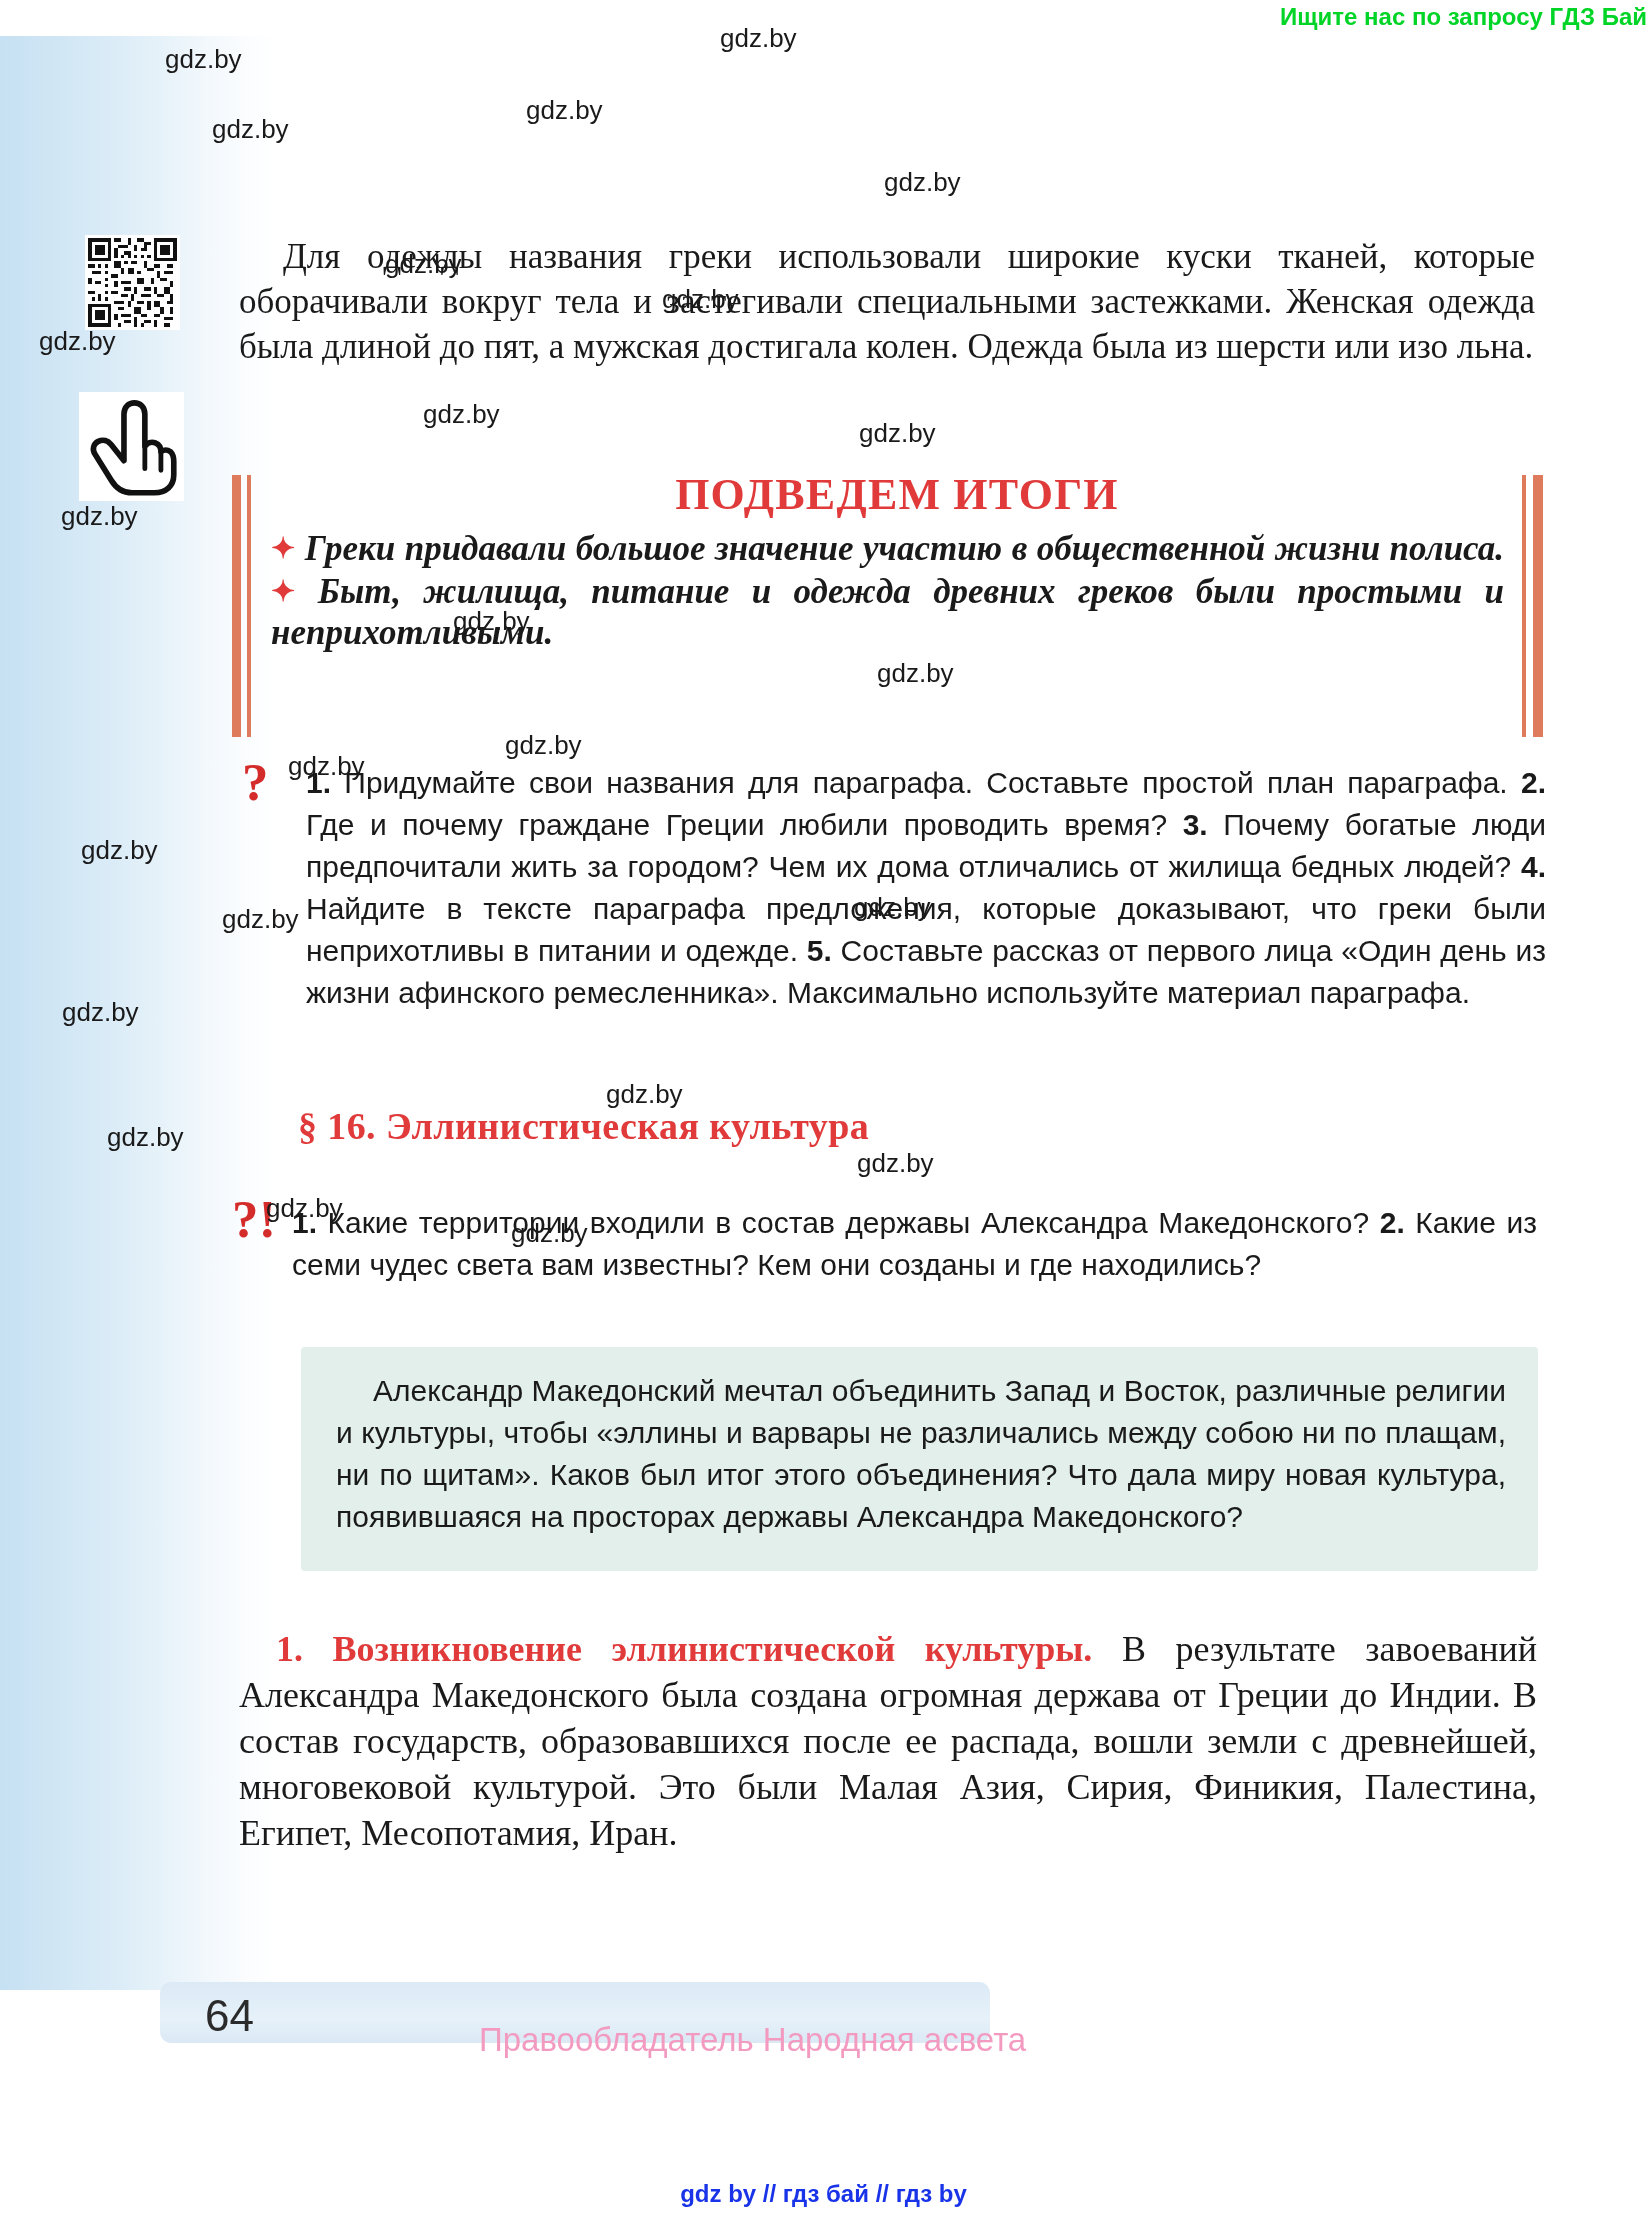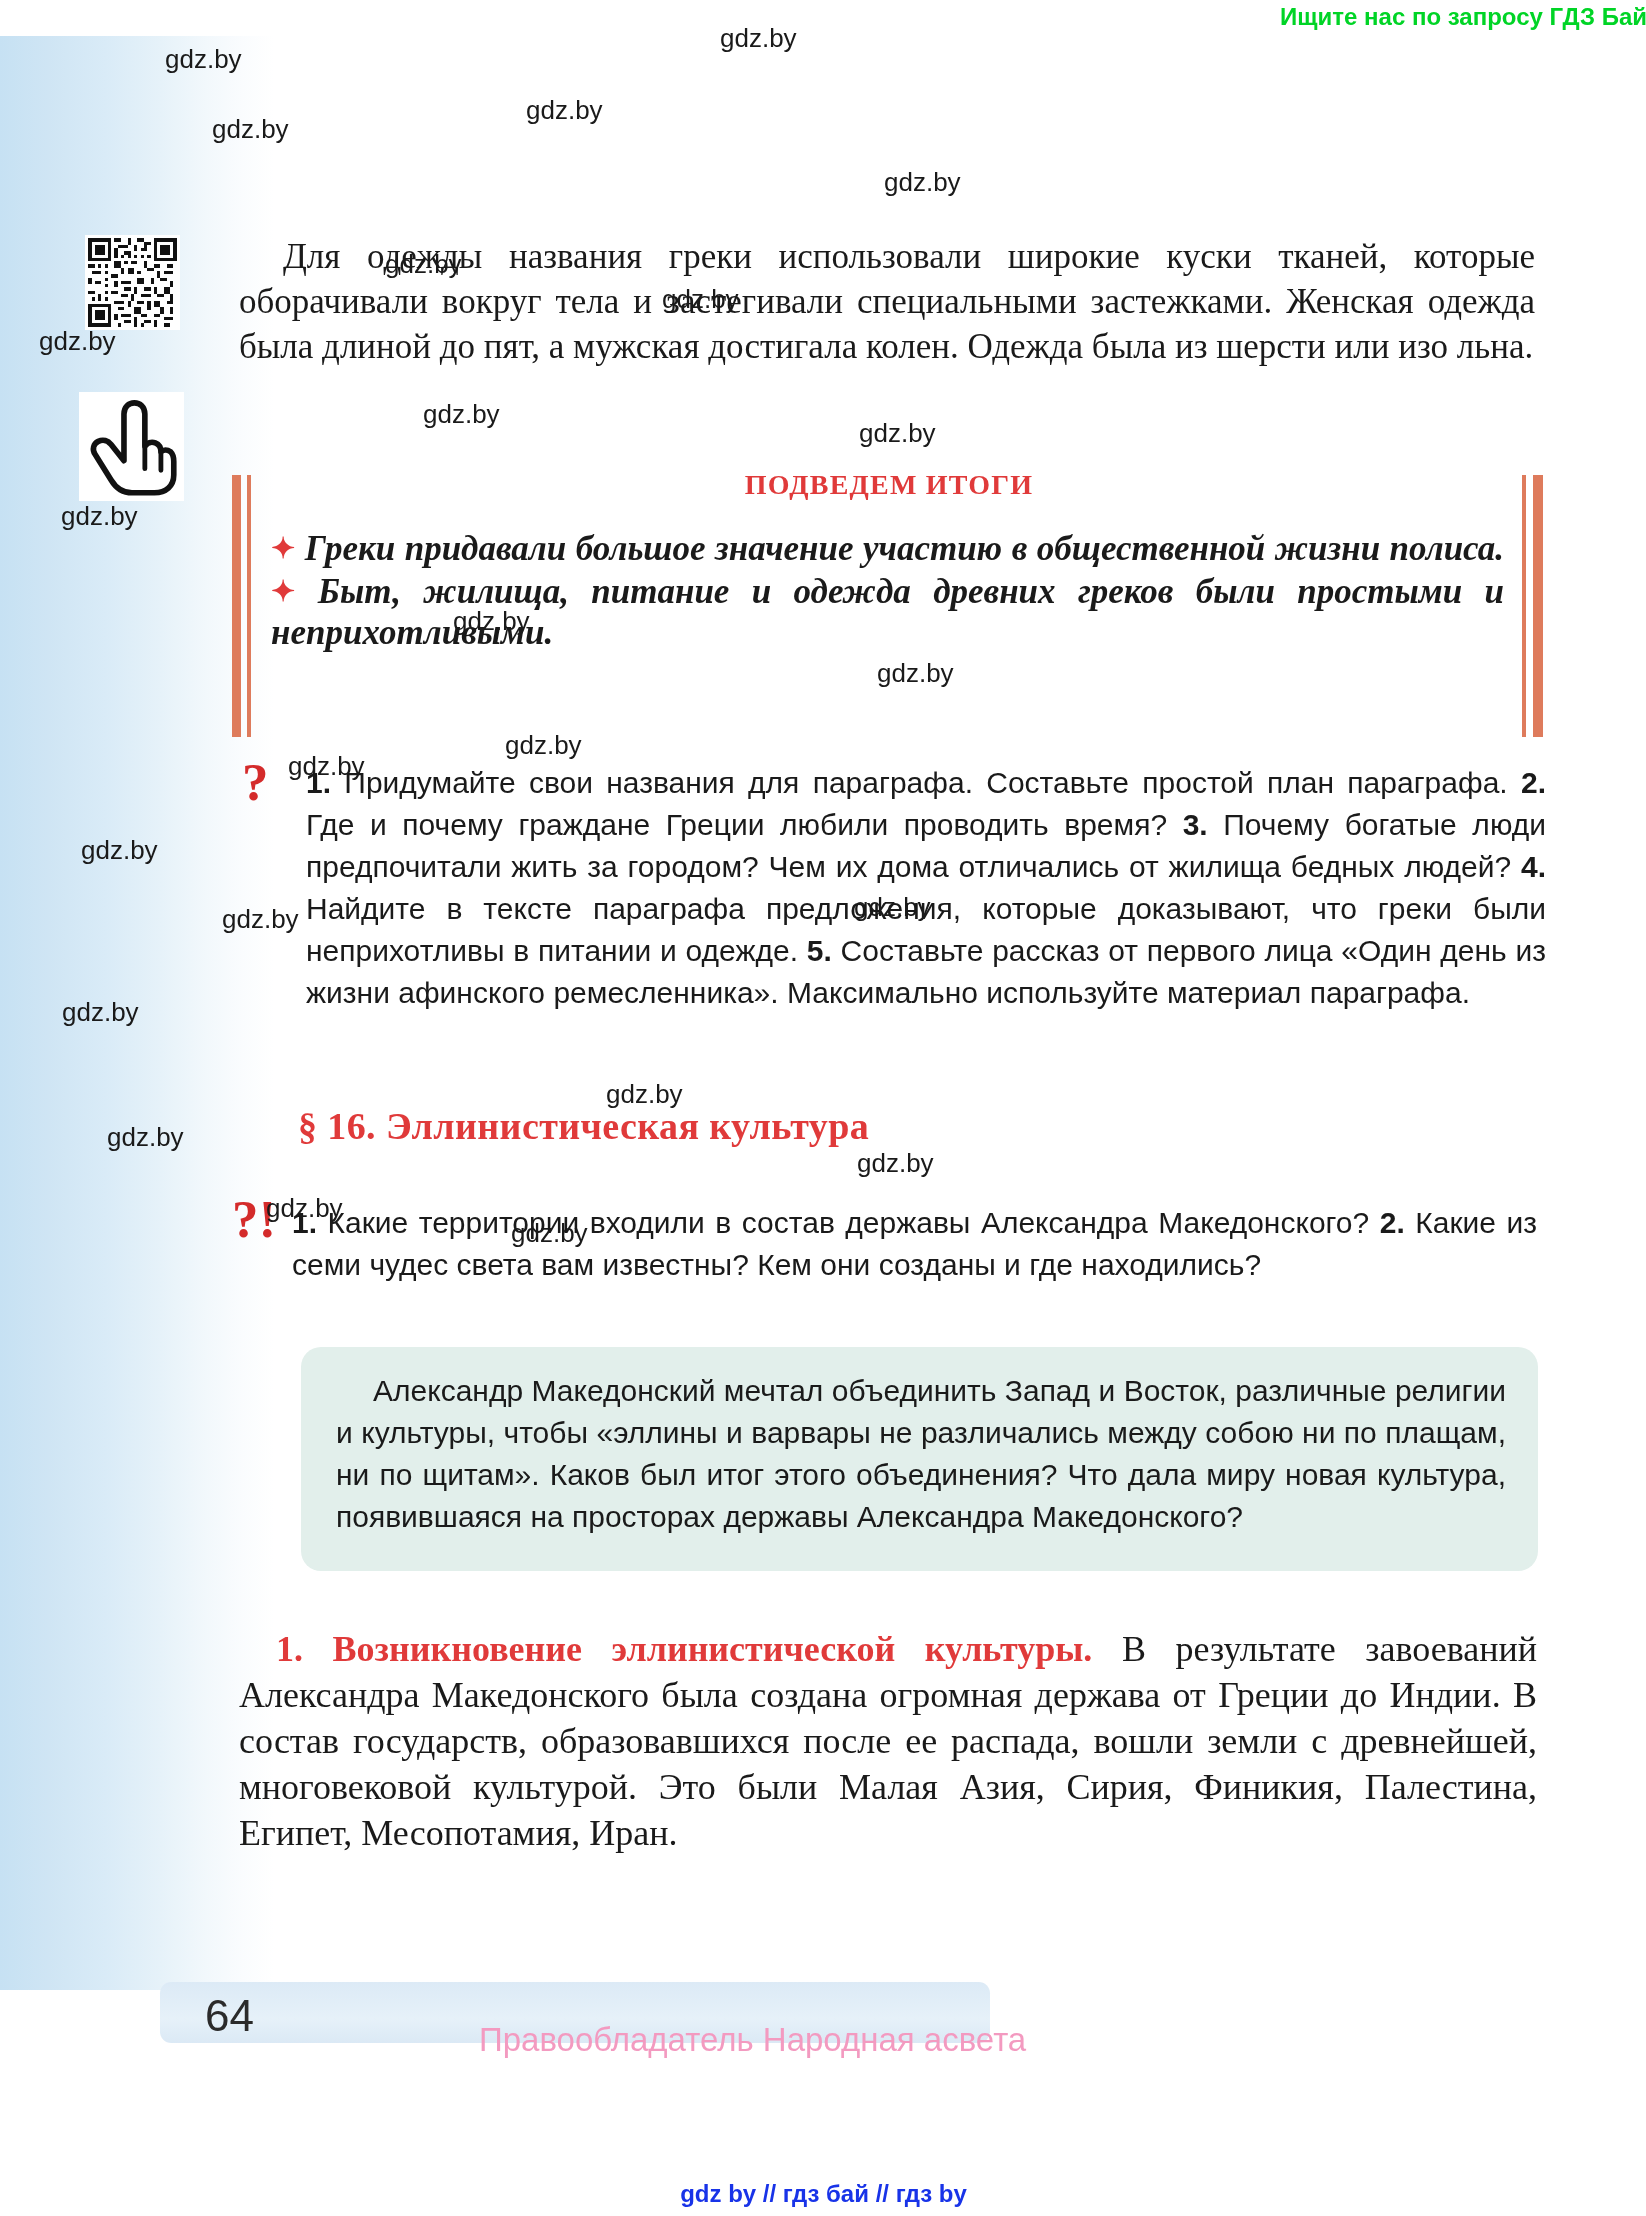--- a/index.html
+++ b/index.html
@@ -113,23 +113,24 @@
   .bar-right-thick { left: 1301px; width: 9.7px; }
 
   .summary-title {
     position: absolute;
     left: 0;
     top: 0px;
     width: 1314px;
     text-align: center;
     font-family: "Liberation Serif", serif;
     font-weight: 700;
-    font-size: 28px;
+    font-size: 44px;
     letter-spacing: 1.2px;
     color: #E03A3A;
+    padding-left: 8px;
   }
   .summary-text {
     position: absolute;
     left: 39px;
     top: 58px;
     width: 1233px;
     font-family: "Liberation Serif", serif;
     font-style: italic;
     font-weight: 600;
     font-size: 35px;
@@ -179,21 +180,21 @@
   }
 
   
   .mint-box {
     position: absolute;
     left: 301px;
     top: 1347px;
     width: 1237px;
     height: 224px;
     background: #E2EFEB;
-    border-radius: 20px;
+    border-radius: 4px;
     box-sizing: border-box;
     padding: 22.6px 32px 19.3px 35px;
   }
   .mint-box .mint-text {
     font-family: "Liberation Sans", sans-serif;
     font-size: 30px;
     line-height: 42px;
     color: #1a1a1a;
     text-align: justify;
     text-justify: inter-word;

